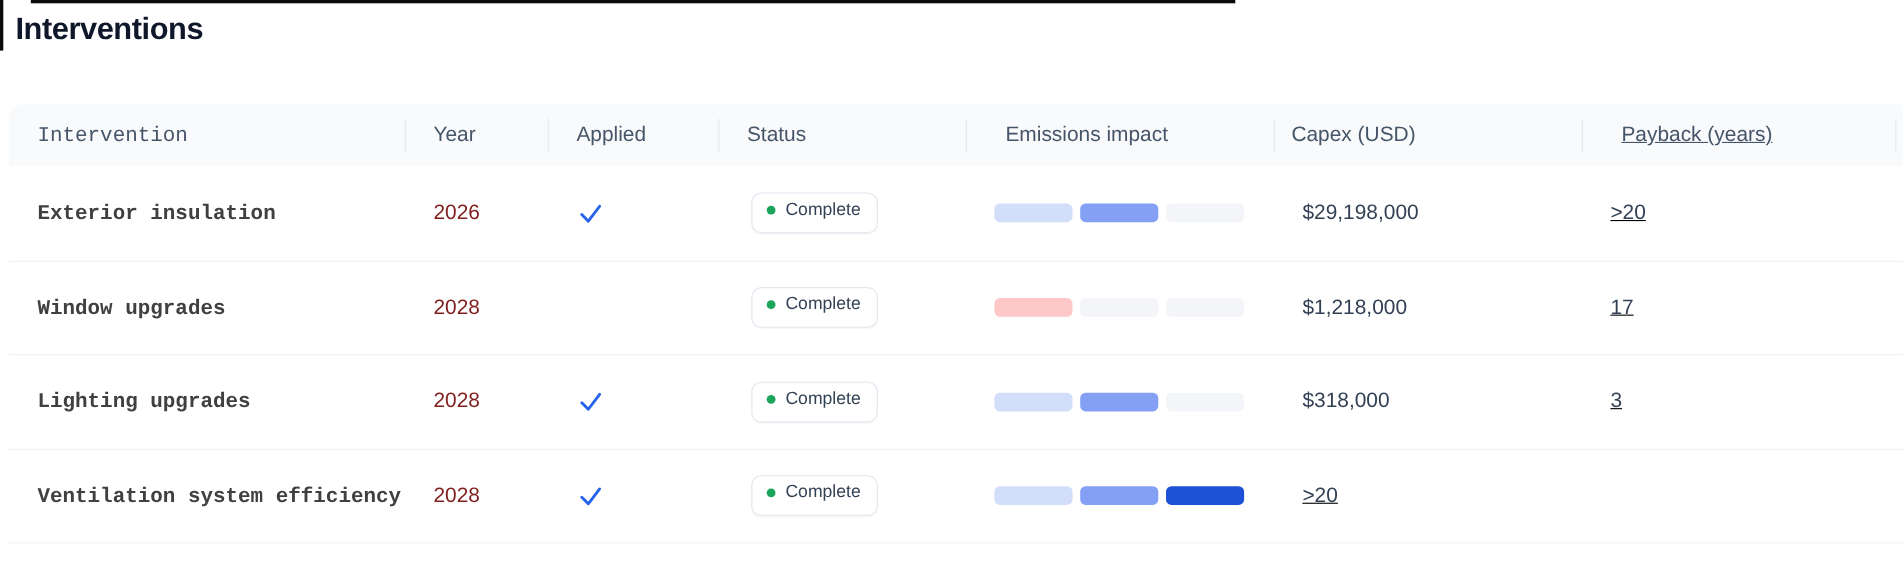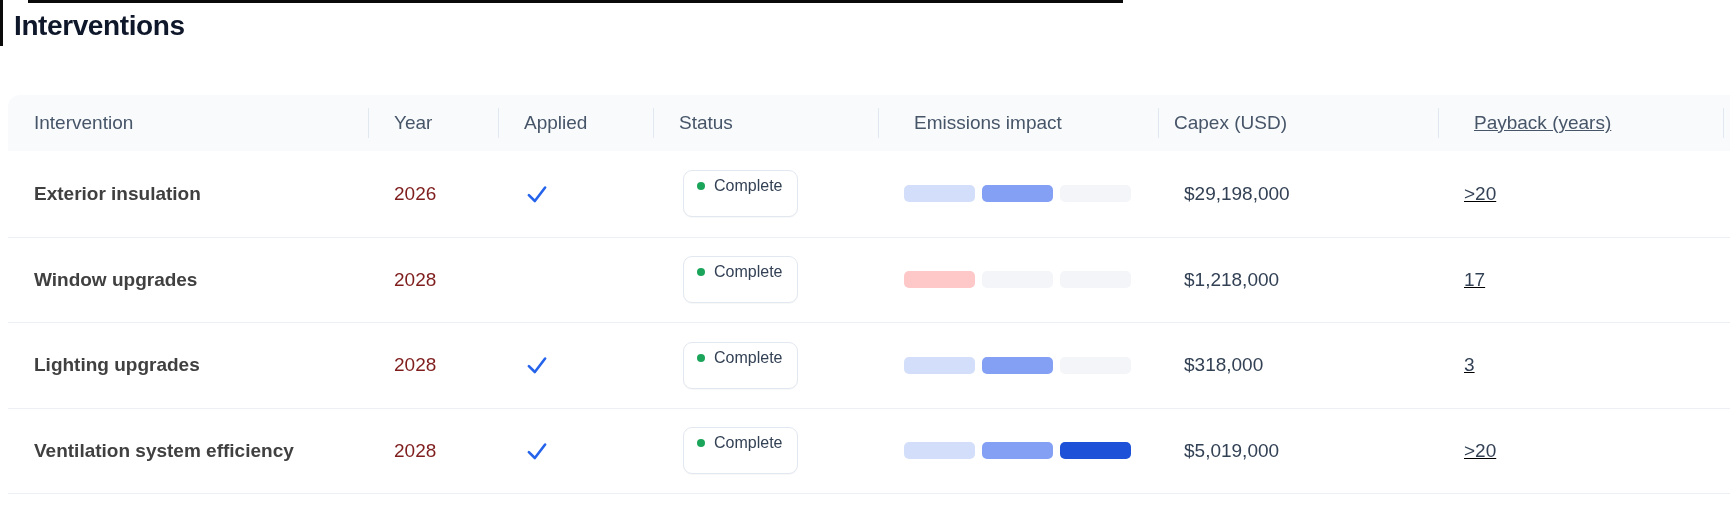--- a/index.html
+++ b/index.html
@@ -39,21 +39,21 @@
     font-size: 19px; color: #475569;
     padding-left: 26px;
     flex: 0 0 auto;
   }
   .th + .th::before {
     content: "";
     position: absolute; left: 0; top: 13px;
     width: 1px; height: 30px;
     background: #e2e8f0;
   }
-  .c1 { width: 360px; }
+  .c1 { width: 360px; font-family: Liberation Mono, monospace; }
   .c2 { width: 130px; }
   .c3 { width: 155px; }
   .c4 { width: 225px; }
   .c5 { width: 280px; padding-left: 36px; }
   .c6 { width: 280px; padding-left: 16px; }
   .c7 { width: 285px; padding-left: 36px; text-decoration: underline; }
   .c8 { width: 45px; padding-left: 0; }
   .c4.cell { padding-left: 30px; }
   .row {
     display: flex; align-items: center;
@@ -71,21 +71,21 @@
   .intervention-name {
     font-size: 19px; font-weight: 700; color: #404040;
   }
   .year-value { font-size: 19px; color: #7f1d1d; }
   .check-icon { width: 26px; height: 26px; }
   .status-badge {
     display: inline-flex; align-items: center; gap: 9px;
     background: #ffffff;
     border: 1px solid #e2e8f0;
     border-radius: 9px;
-    padding: 6px 15px 21px 13px;
+    padding: 6px 15px 11px 13px;
     box-shadow: 0 1px 1px rgba(15,23,42,0.03);
   }
   .status-dot {
     width: 8px; height: 8px; border-radius: 50%;
     flex: 0 0 auto;
   }
   .status-text { font-size: 16px; color: #334155; }
   .bars { display: flex; gap: 7px; }
   .seg { width: 71px; height: 17px; border-radius: 5px; }
   .money-value, .payback-value { font-size: 19px; color: #334155; }
@@ -229,22 +229,19 @@
           <span class="status-text">Complete</span>
         </span>
       </div>
       <div class="cell c5">
           <div class="bars">
             <div class="seg" style="background: rgb(211, 222, 250);"></div>
             <div class="seg" style="background: rgb(132, 160, 245);"></div>
             <div class="seg" style="background: rgb(28, 81, 216);"></div>
           </div>
         </div>
-      <div class="cell c6">
-          <span class="money-value">$5,019,000</span>
-        </div>
       <div class="cell c7">
           <span class="payback-value">&gt;20</span>
         </div>
     </div>
 
   </div>
 </div>
 
 </body></html>

